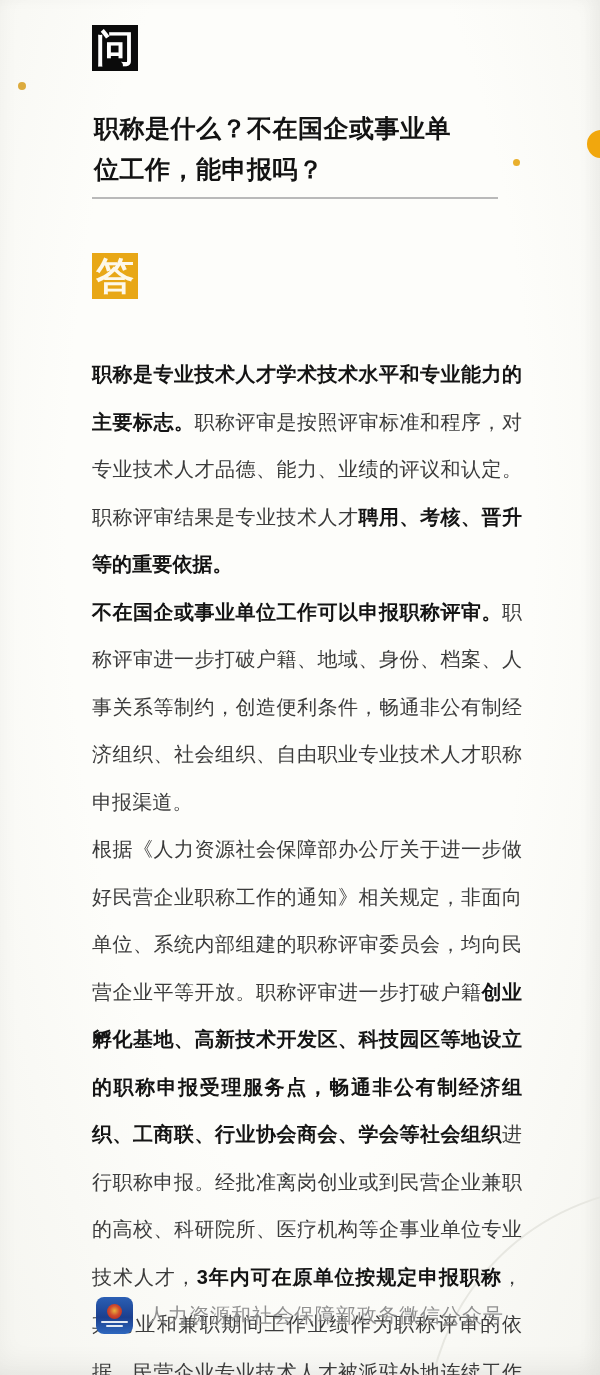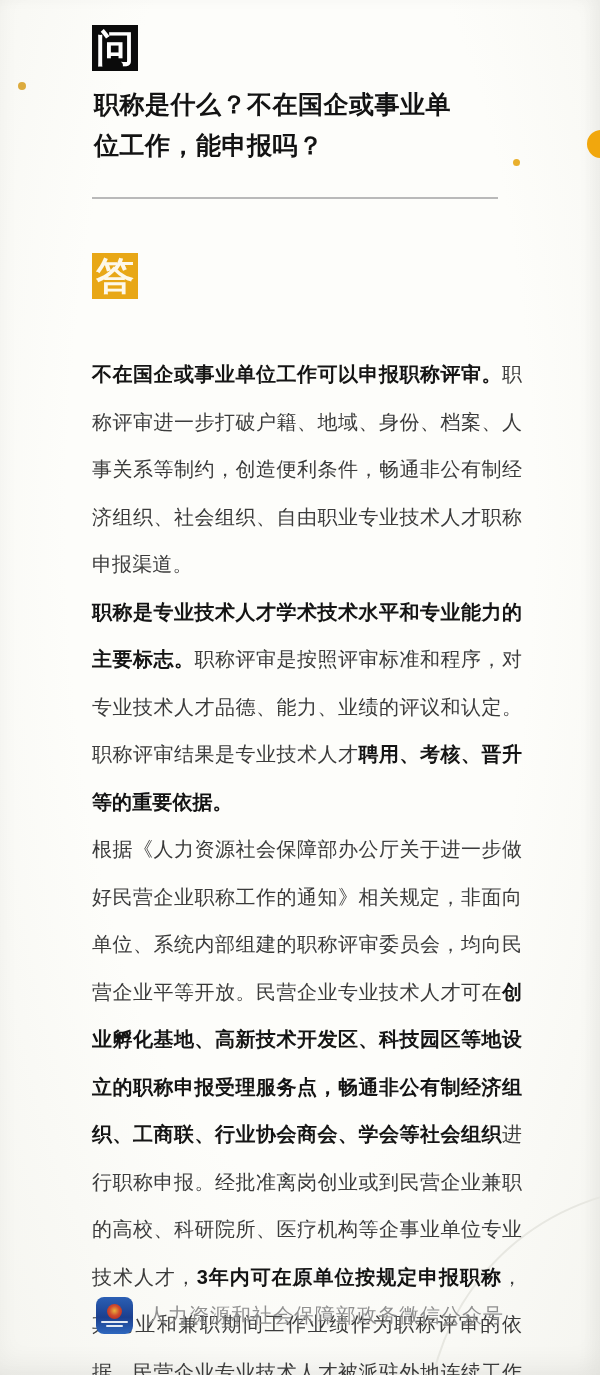--- a/index.html
+++ b/index.html
@@ -35,21 +35,21 @@
     font-size: 38px;
     line-height: 1;
     color: #ffffff;
   }
   .stamp-q { left: 92px; top: 25px;  background: #0b0b0b; }
   .stamp-a { left: 92px; top: 253px; background: var(--gold, #e8a716); color: #fdf8ea; }
 
   
   .q-title {
     position: absolute;
-    left: 94px; top: 84px;
+    left: 94px; top: 108px;
     width: 372px;
     font-size: 25px;
     line-height: 41px;
     font-weight: 700;
     color: #131313;
     letter-spacing: 0.5px;
   }
 
   .divider {
     position: absolute;
@@ -122,23 +122,23 @@
   <div class="stamp stamp-q">
     <span>问</span>
   </div>
   <h1 class="q-title">职称是什么？不在国企或事业单位工作，能申报吗？</h1>
   <hr class="divider">
 
   <div class="stamp stamp-a">
     <span>答</span>
   </div>
   <div class="answer-body">
+      <p><span class="b">职称是专业技术人才学术技术水平和专业能力的主要标志。</span><span>职称评审是按照评审标准和程序，对专业技术人才品德、能力、业绩的评议和认定。职称评审结果是专业技术人才</span><span class="b">聘用、考核、晋升等的重要依据。</span></p>
       <p><span class="b">不在国企或事业单位工作可以申报职称评审。</span><span>职称评审进一步打破户籍、地域、身份、档案、人事关系等制约，创造便利条件，畅通非公有制经济组织、社会组织、自由职业专业技术人才职称申报渠道。</span></p>
-      <p><span class="b">职称是专业技术人才学术技术水平和专业能力的主要标志。</span><span>职称评审是按照评审标准和程序，对专业技术人才品德、能力、业绩的评议和认定。职称评审结果是专业技术人才</span><span class="b">聘用、考核、晋升等的重要依据。</span></p>
-      <p><span>根据《人力资源社会保障部办公厅关于进一步做好民营企业职称工作的通知》相关规定，非面向单位、系统内部组建的职称评审委员会，均向民营企业平等开放。民营企业专业技术人才可在</span><span class="b">创业孵化基地、高新技术开发区、科技园区等地设立的职称申报受理服务点，畅通非公有制经济组织、工商联、行业协会商会、学会等社会组织</span><span>进行职称申报。经批准离岗创业或到民营企业兼职的高校、科研院所、医疗机构等企事业单位专业技术人才，</span><span class="b">3年内可在原单位按规定申报职称</span><span>，其创业和兼职期间工作业绩作为职称评审的依据。民营企业专业技术人才被派驻外地连续工作一年以上的，可按有关规定</span></p>
+      <p><span>根据《人力资源社会保障部办公厅关于进一步做好民营企业职称工作的通知》相关规定，非面向单位、系统内部组建的职称评审委员会，均向民营企业平等开放。职称评审进一步打破户籍</span><span class="b">创业孵化基地、高新技术开发区、科技园区等地设立的职称申报受理服务点，畅通非公有制经济组织、工商联、行业协会商会、学会等社会组织</span><span>进行职称申报。经批准离岗创业或到民营企业兼职的高校、科研院所、医疗机构等企事业单位专业技术人才，</span><span class="b">3年内可在原单位按规定申报职称</span><span>，其创业和兼职期间工作业绩作为职称评审的依据。民营企业专业技术人才被派驻外地连续工作一年以上的，可按有关规定</span></p>
     </div>
 
   <div class="footer">
     <div class="logo">
       <div class="emblem"></div>
       <div class="logo-line logo-line1"></div>
       <div class="logo-line logo-line2"></div>
     </div>
     <span class="footer-text">人力资源和社会保障部政务微信公众号</span>
   </div>

